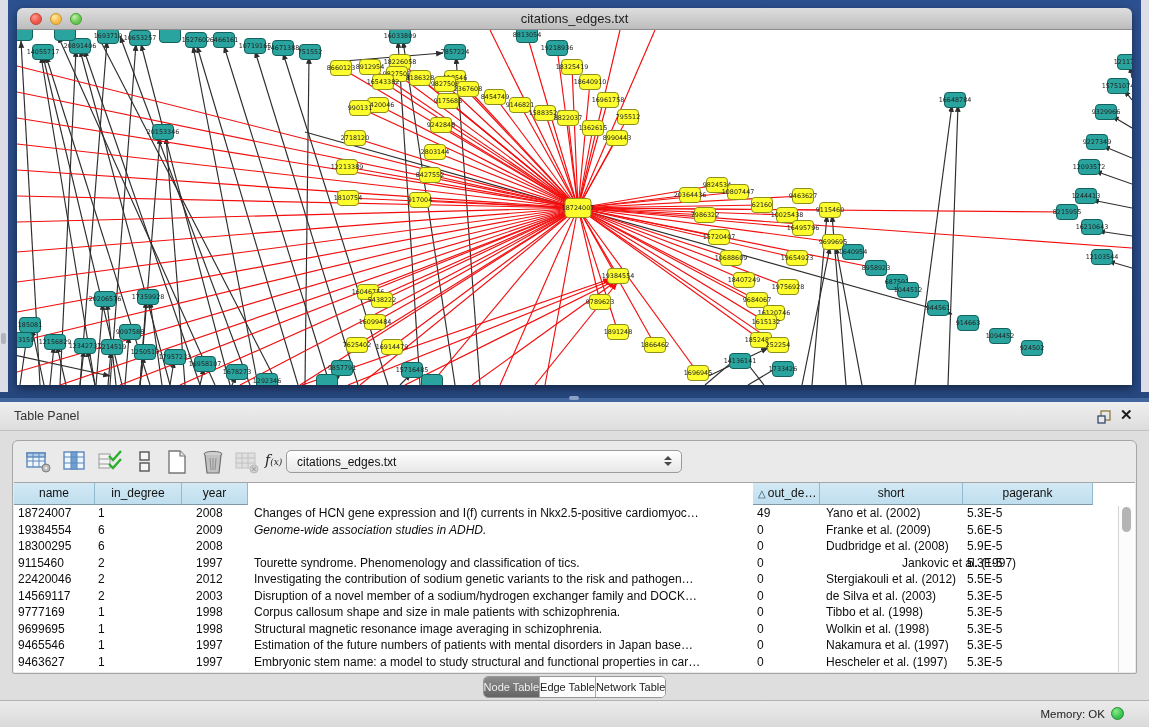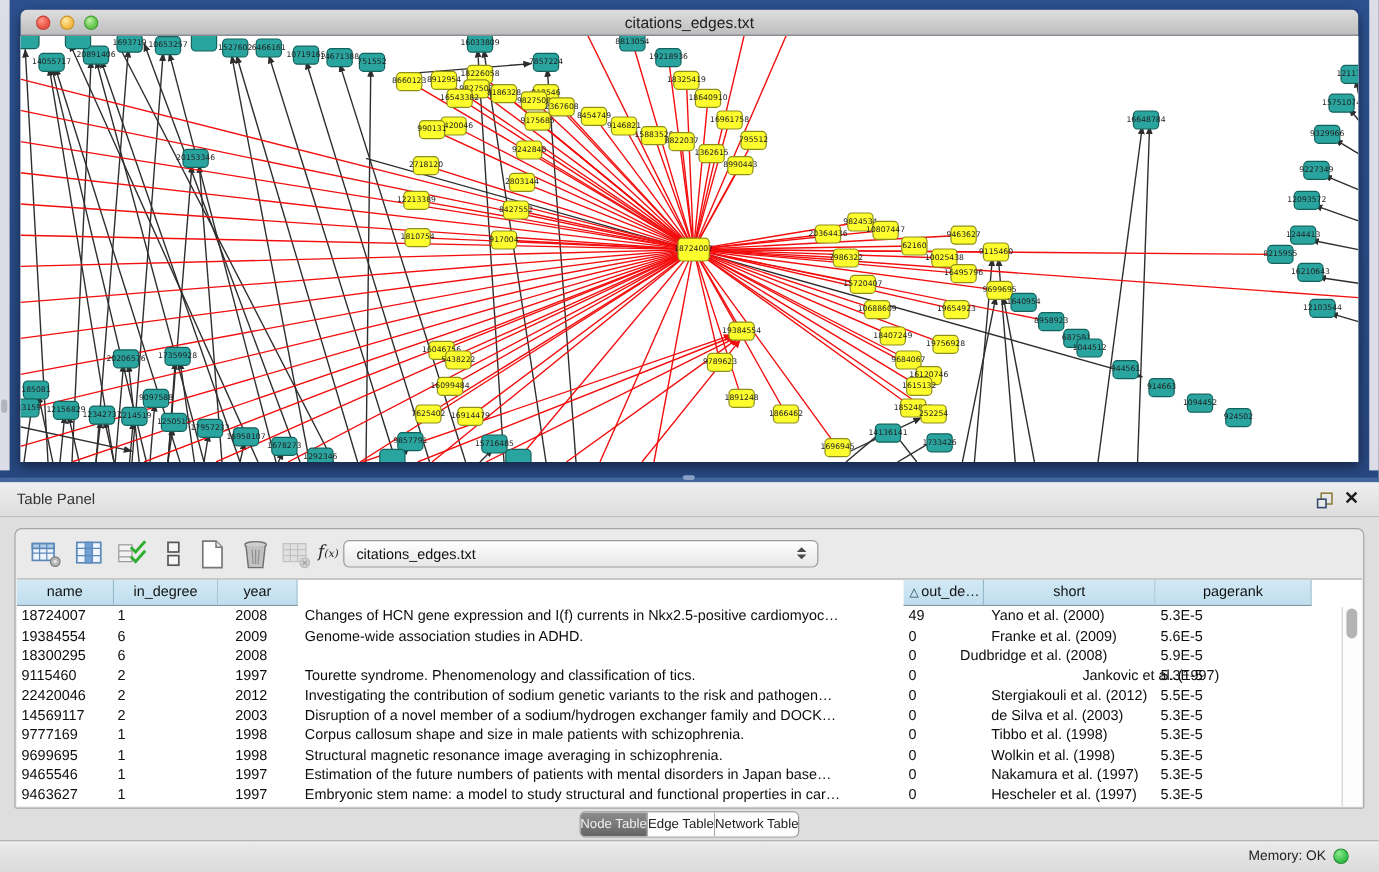--- a/index.html
+++ b/index.html
@@ -604,38 +604,38 @@
               <div class="th" style="left: 806px; width: 143px;">short</div>
               <div class="th" style="left: 949px; width: 130px;">pagerank</div>
             </div>
           <div class="tbody" id="tbody">
               <div class="tr">
                 <div class="td" style="left: 0px; width: 81px; padding-left: 4px;">18724007</div>
                 <div class="td" style="left: 81px; width: 87px; padding-left: 3px;">1</div>
                 <div class="td" style="left: 168px; width: 66px; padding-left: 14px;">2008</div>
                 <div class="td" style="left: 234px; width: 505px; padding-left: 6px;">Changes of HCN gene expression and I(f) currents in Nkx2.5-positive cardiomyoc…</div>
                 <div class="td" style="left: 739px; width: 67px; padding-left: 4px;">49</div>
-                <div class="td" style="left: 806px; width: 143px; padding-left: 6px;">Yano et al. (2000)</div>
+                <div class="td" style="left: 806px; width: 143px; padding-left: 6px;">Yano et al. (2002)</div>
                 <div class="td" style="left: 949px; width: 130px; padding-left: 4px;">5.3E-5</div>
               </div>
               <div class="tr">
                 <div class="td" style="left: 0px; width: 81px; padding-left: 4px;">19384554</div>
                 <div class="td" style="left: 81px; width: 87px; padding-left: 3px;">6</div>
                 <div class="td" style="left: 168px; width: 66px; padding-left: 14px;">2009</div>
-                <div class="td" style="left: 234px; width: 505px; padding-left: 6px;">Genome-wide association studies in ADHD.</div>
+                <div class="td" style="left: 234px; width: 505px; padding-left: 6px; font-style: italic;">Genome-wide association studies in ADHD.</div>
                 <div class="td" style="left: 739px; width: 67px; padding-left: 4px;">0</div>
                 <div class="td" style="left: 806px; width: 143px; padding-left: 6px;">Franke et al. (2009)</div>
                 <div class="td" style="left: 949px; width: 130px; padding-left: 4px;">5.6E-5</div>
               </div>
               <div class="tr">
                 <div class="td" style="left: 0px; width: 81px; padding-left: 4px;">18300295</div>
                 <div class="td" style="left: 81px; width: 87px; padding-left: 3px;">6</div>
                 <div class="td" style="left: 168px; width: 66px; padding-left: 14px;">2008</div>
                 <div class="td" style="left: 739px; width: 67px; padding-left: 4px;">0</div>
-                <div class="td" style="left: 780px; width: 143px; padding-left: 6px;">Dudbridge et al. (2008)</div>
+                <div class="td" style="left: 806px; width: 143px; padding-left: 6px;">Dudbridge et al. (2008)</div>
                 <div class="td" style="left: 949px; width: 130px; padding-left: 4px;">5.9E-5</div>
               </div>
               <div class="tr">
                 <div class="td" style="left: 0px; width: 81px; padding-left: 4px;">9115460</div>
                 <div class="td" style="left: 81px; width: 87px; padding-left: 3px;">2</div>
                 <div class="td" style="left: 168px; width: 66px; padding-left: 14px;">1997</div>
                 <div class="td" style="left: 234px; width: 505px; padding-left: 6px;">Tourette syndrome. Phenomenology and classification of tics.</div>
                 <div class="td" style="left: 739px; width: 67px; padding-left: 4px;">0</div>
                 <div class="td" style="left: 854px; width: 143px; padding-left: 6px; margin-left: 28px;">Jankovic et al. (1997)</div>
                 <div class="td" style="left: 949px; width: 130px; padding-left: 4px;">5.3E-5</div>

